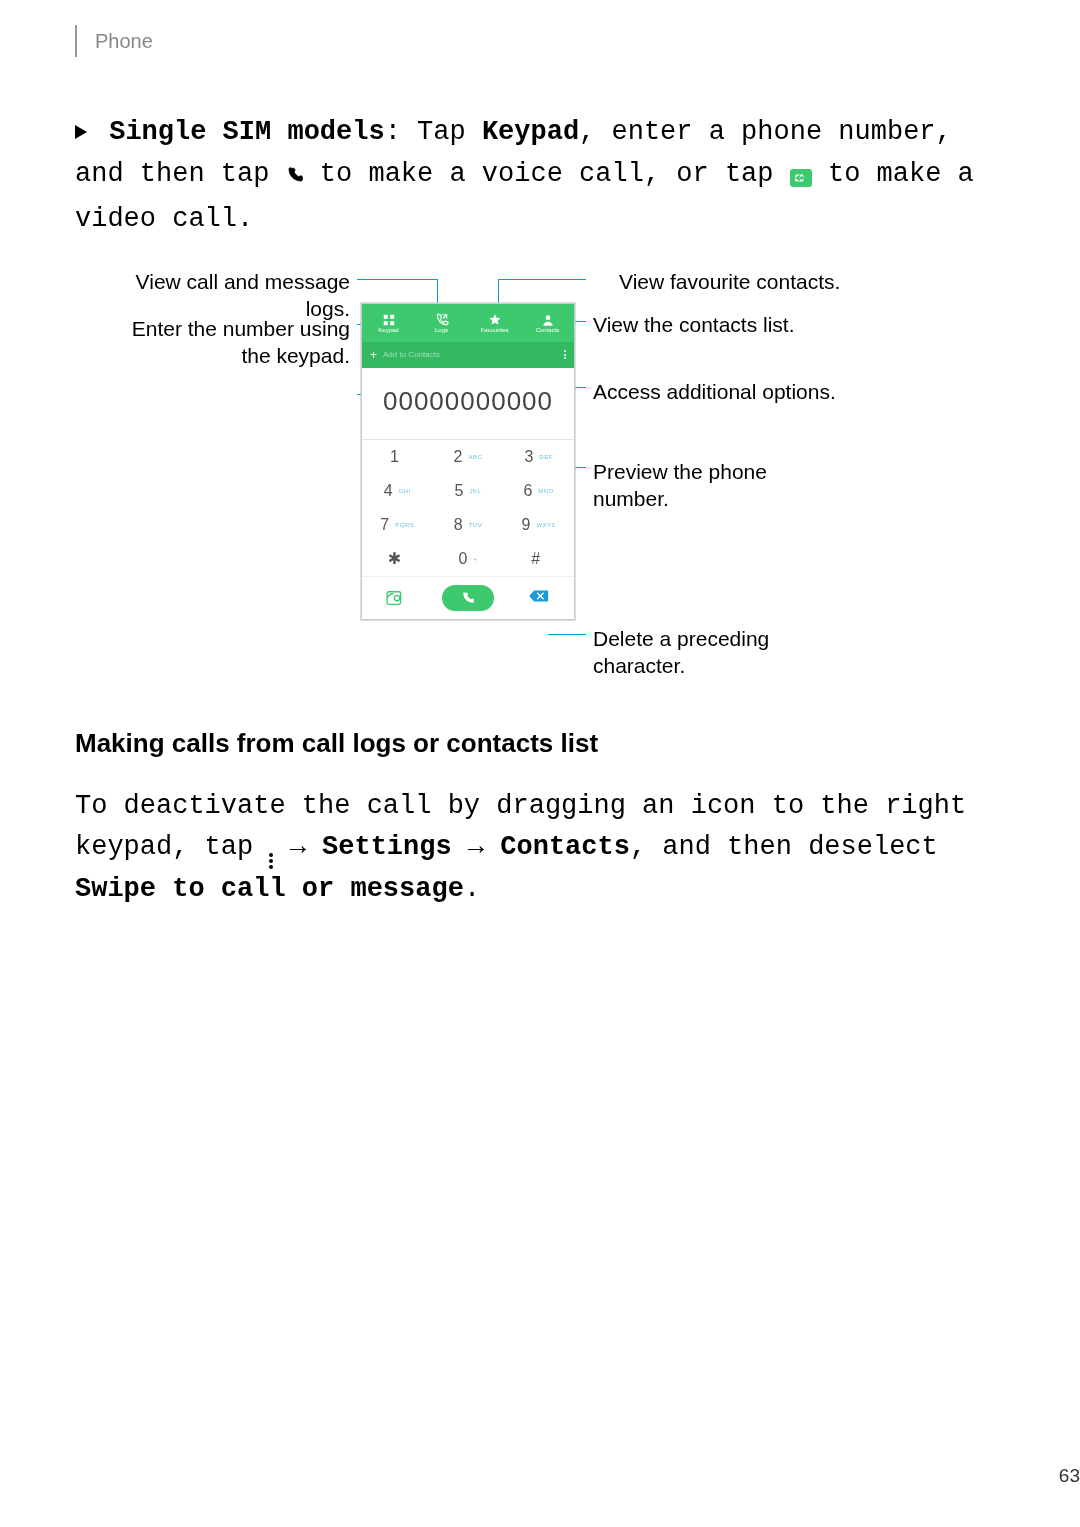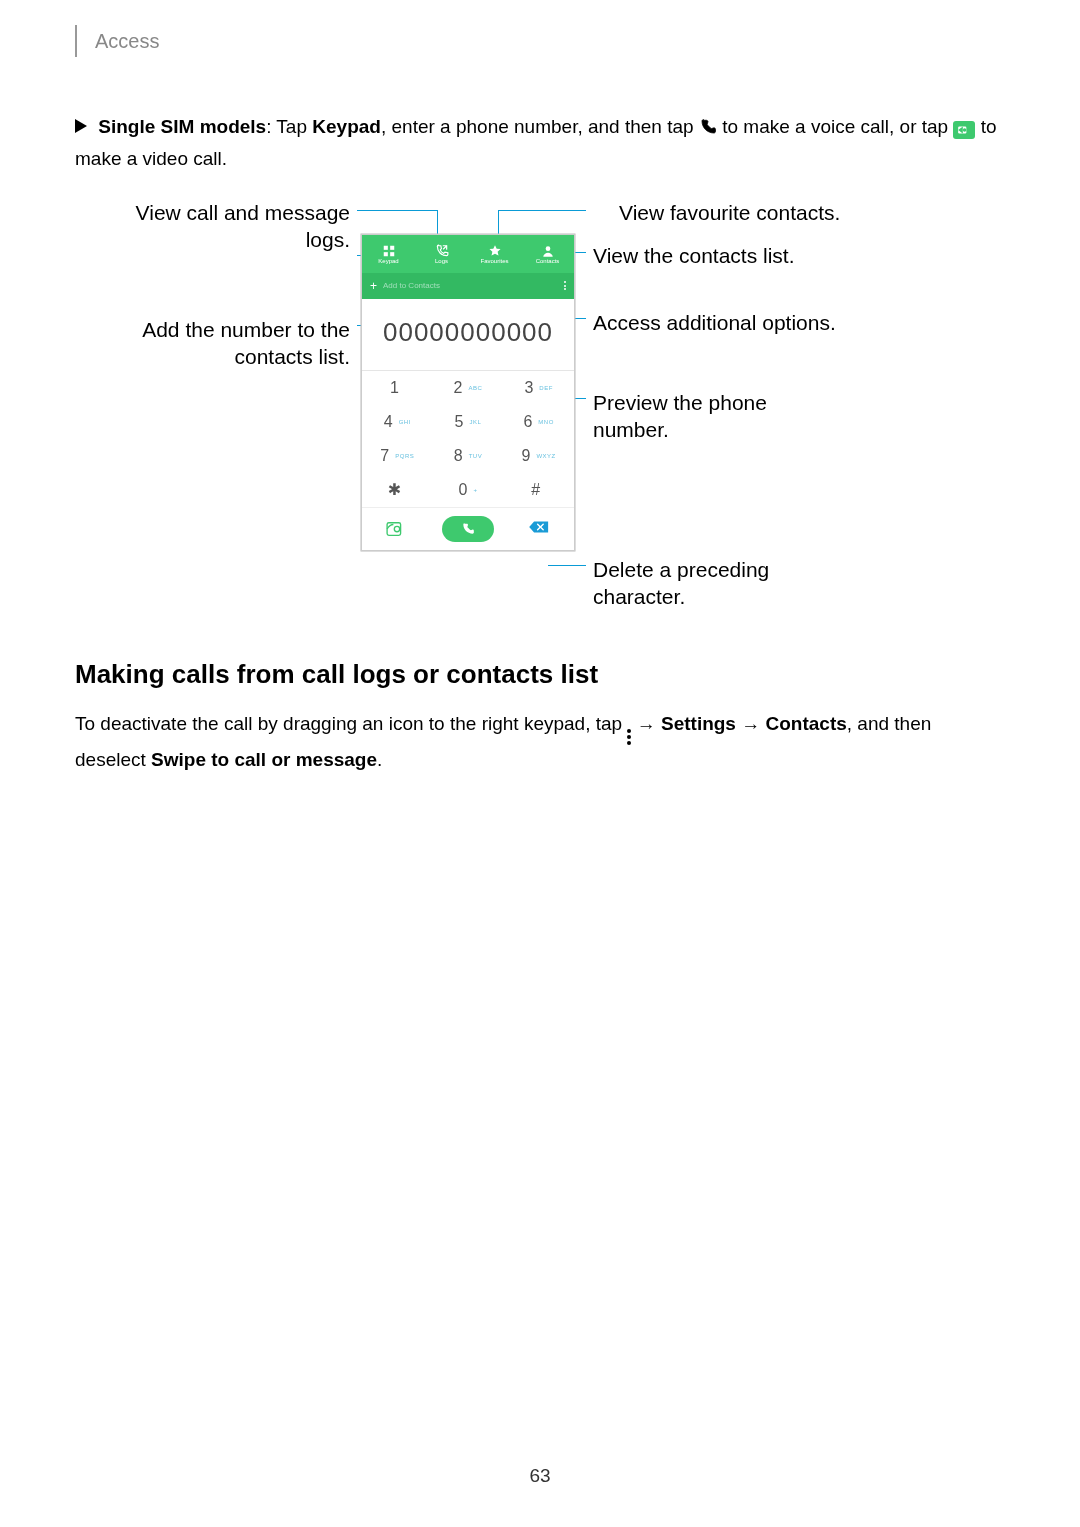--- a/index.html
+++ b/index.html
@@ -24,22 +24,23 @@
     margin-bottom: 55px;
   }
   .header-bar {
     width: 2px;
     height: 32px;
     background: #999;
     margin-right: 18px;
     margin-top: -5px;
   }
   .body-text {
-    font-size: 19px;
+    font-size: 27px;
     line-height: 1.55;
+    font-family: Liberation Mono, monospace;
   }
   .triangle {
     display: inline-block;
     width: 0; height: 0;
     border-top: 7px solid transparent;
     border-bottom: 7px solid transparent;
     border-left: 12px solid #000;
     margin-right: 6px;
     vertical-align: 0;
   }
@@ -189,51 +190,51 @@
 
   .section-title {
     font-size: 26px;
     font-weight: 700;
     margin: 40px 0 14px 0;
   }
   .page-number {
     position: absolute;
     bottom: 40px;
     left: 0; right: 0;
-    text-align: center;
+    text-align: right;
     font-size: 19px;
     color: #333;
   }
 </style>
 </head>
 <body>
 
 <div class="page">
   <div class="header">
     <div class="header-bar"></div>
-    <span>Access</span>
+    <span>Phone</span>
   </div>
 
   <p class="body-text">
     <span class="triangle"></span>
     <b>Single SIM models</b><span>: Tap </span><b>Keypad</b><span>, enter a phone number, and then tap </span><span class="inline-icon"><svg class="phone-handset" viewBox="0 0 24 24">
           <path d="M6 2c-1 0-2 1-2 2 0 9 7 16 16 16 1 0 2-1 2-2v-3c0-1-1-2-2-2l-3 1c-1 0-1 0-2-1l-3-3c-1-1-1-1-1-2l1-3c0-1-1-2-2-2H6z"></path>
         </svg></span><span> to make a voice call, or tap </span><span class="video-icon-box">
         <svg width="14" height="12" viewBox="0 0 24 20">
           <rect x="2" y="4" width="14" height="12" rx="2" fill="#fff"></rect>
           <path d="M2 10 L10 4 L10 16 Z" fill="#3ec96e"></path>
           <circle cx="13" cy="10" r="3" fill="#3ec96e"></circle>
         </svg>
       </span><span> to make a video call.</span>
   </p>
 
   <div class="figure">
 
     <div class="callout-left" style="left:25px; top:0px;">View call and message logs.</div>
-    <div class="callout-left" style="left:25px; top:117px;">Add the number to the contacts list.</div>
+    <div class="callout-left" style="left:25px; top:47px;">Enter the number using the keypad.</div>
 
     <div class="callout-right" style="left:544px; top:0px;">View favourite contacts.</div>
     <div class="callout-right" style="left:518px; top:43px;">View the contacts list.</div>
     <div class="callout-right" style="left:518px; top:110px;">Access additional options.</div>
     <div class="callout-right" style="left:518px; top:190px;">Preview the phone number.</div>
     <div class="callout-right" style="left:518px; top:357px;">Delete a preceding character.</div>
 
     <div class="leader-line" style="left:282px; top:11px; width:80px;"></div>
     <div class="leader-vert" style="left:362px; top:11px; height:28px;"></div>
 

